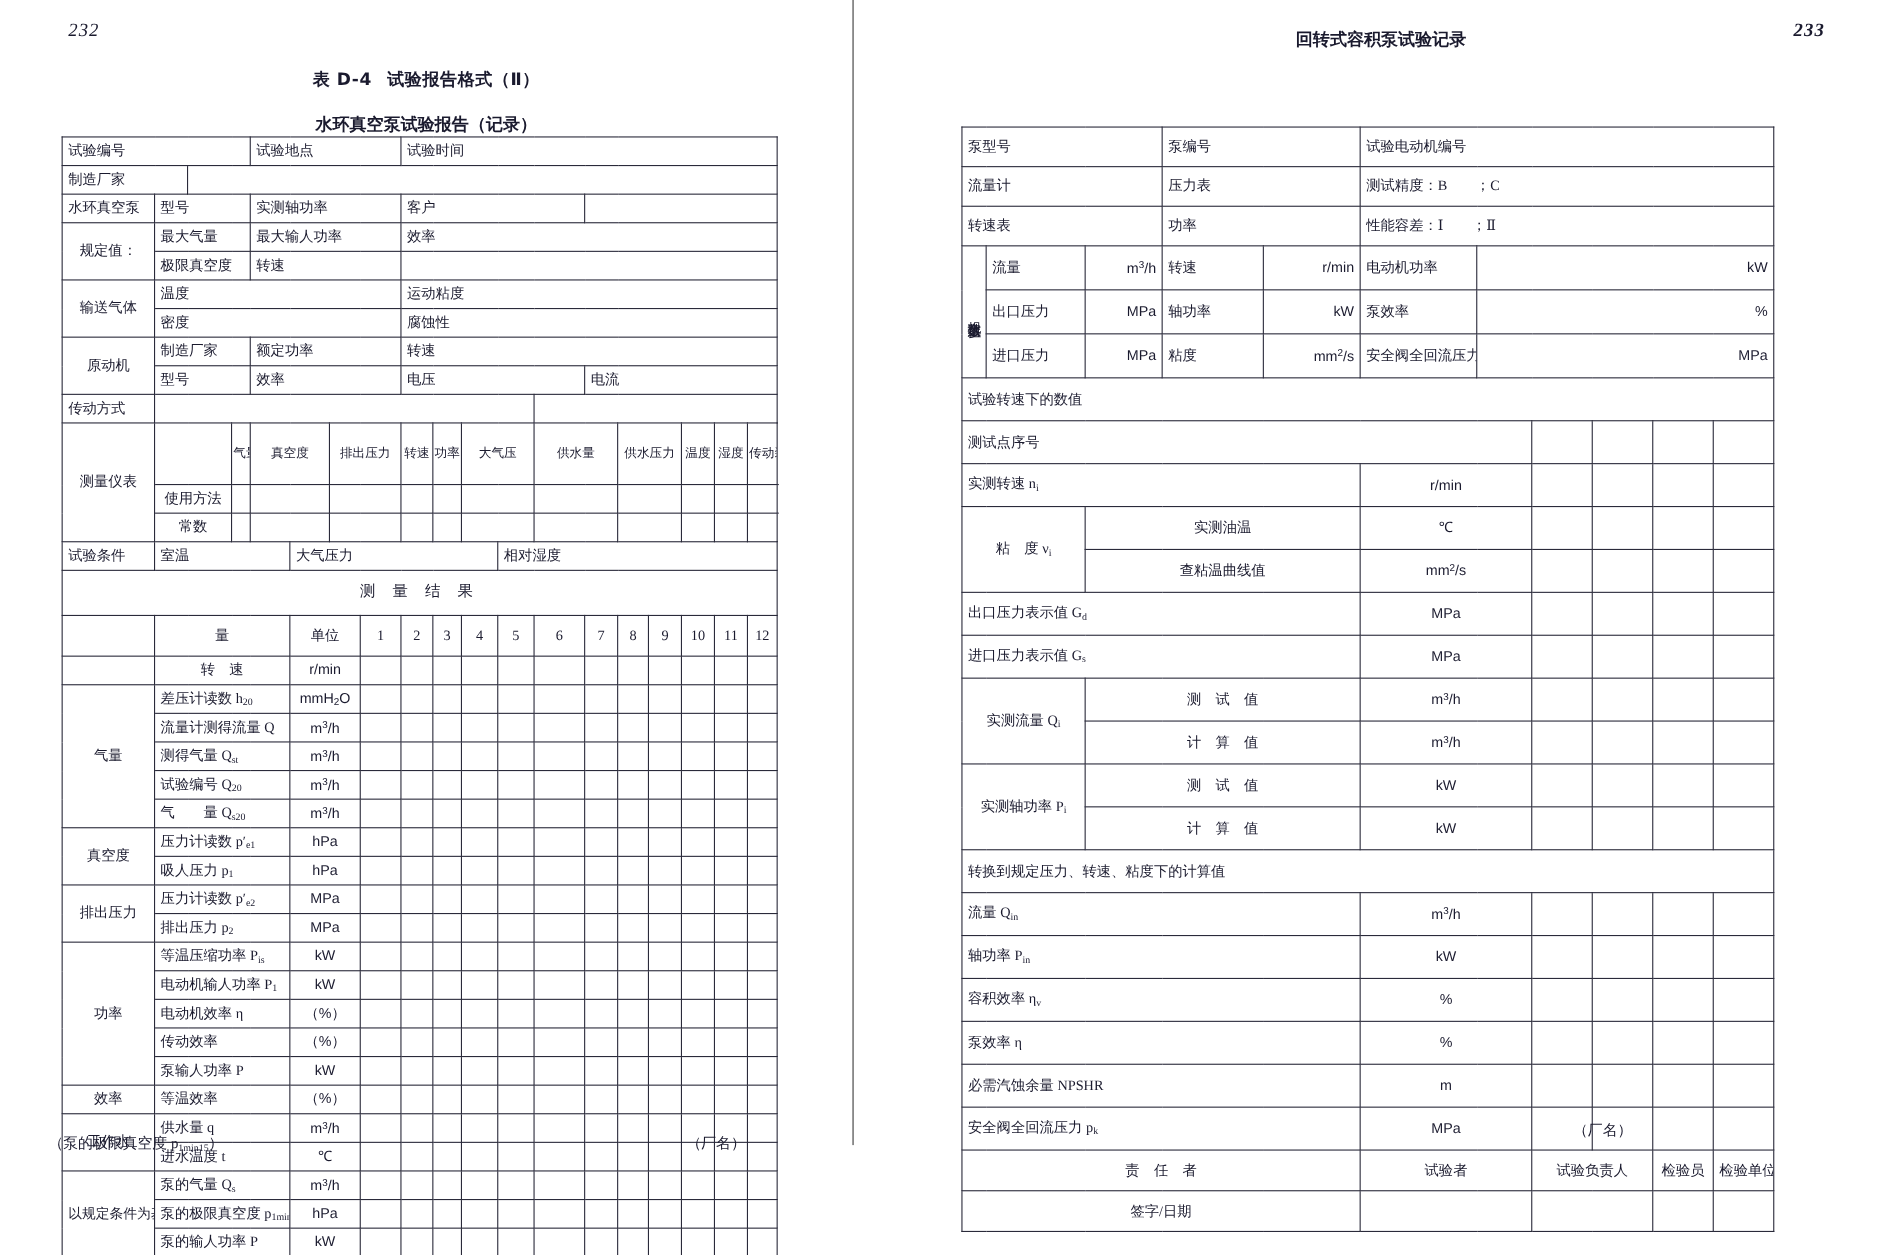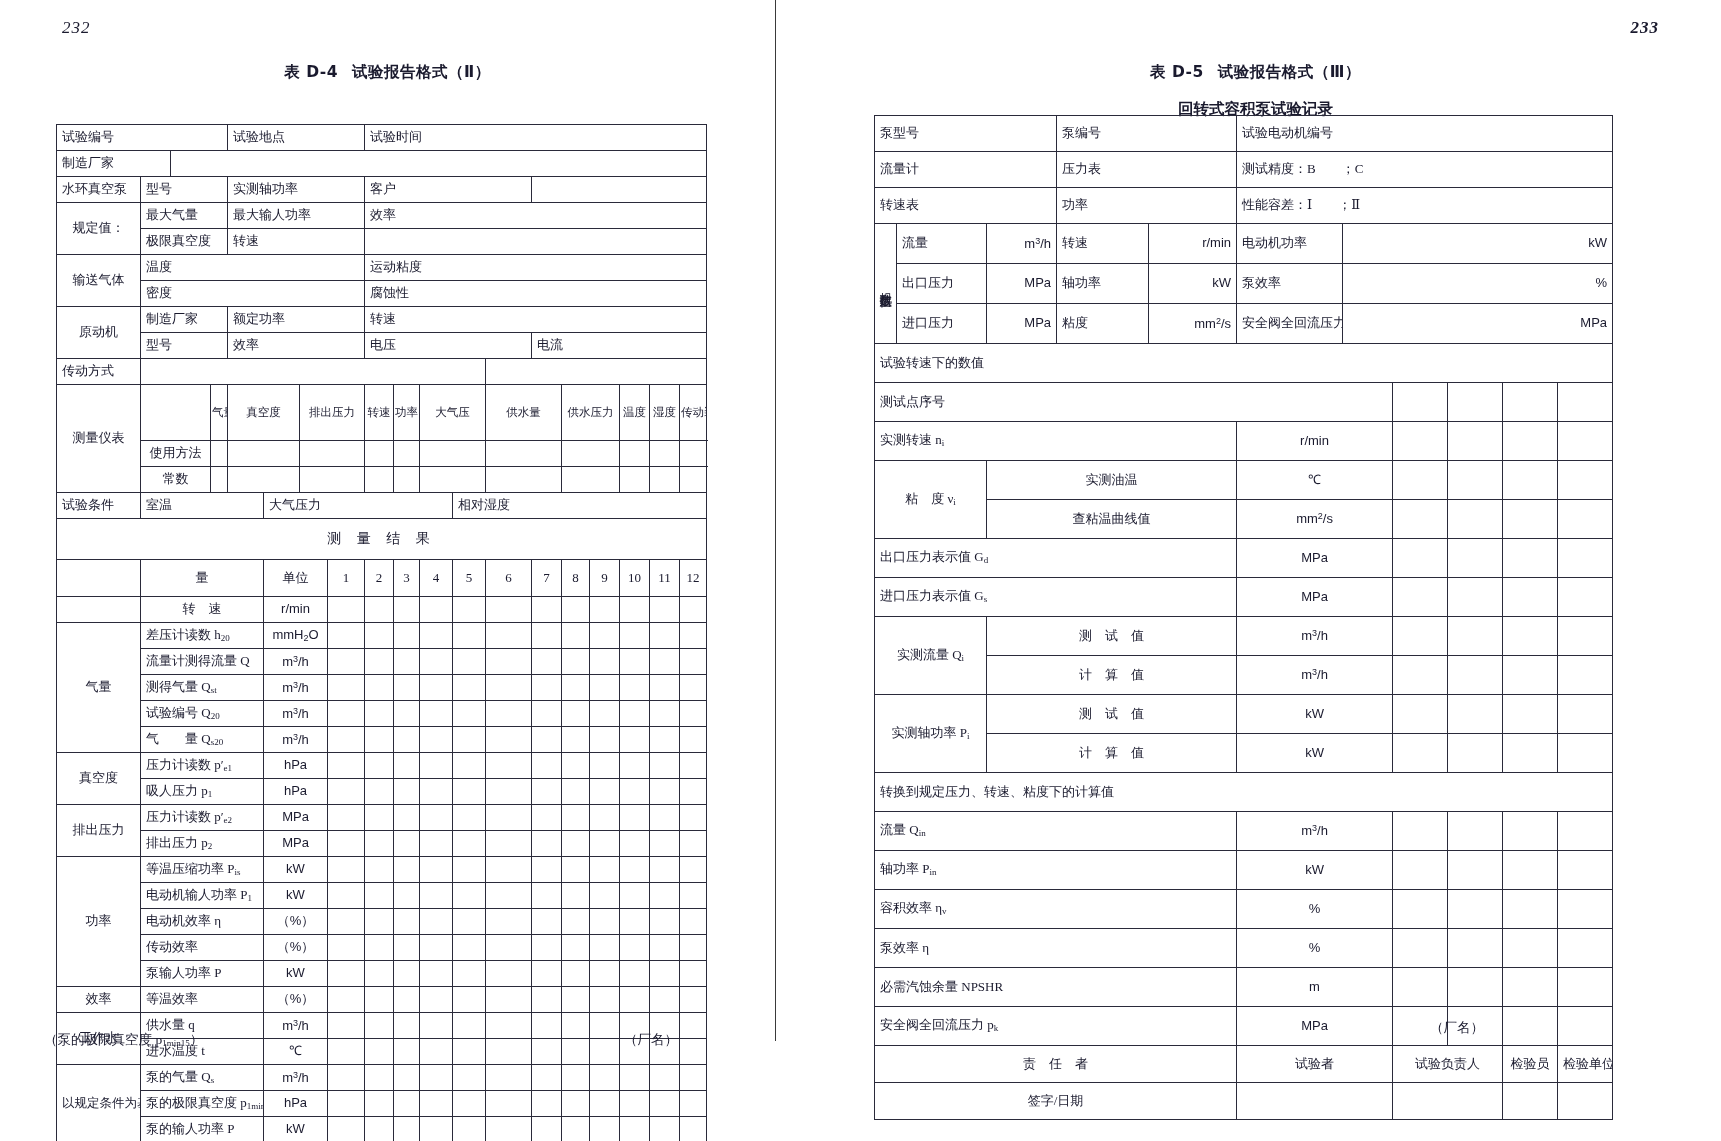--- a/index.html
+++ b/index.html
@@ -73,20 +73,21 @@
 
 <div class="gutter"></div>
 
 <div class="page page-left">
 
   <div class="folio folio-l">232</div>
 
   <div class="ttl" style="margin-top:52px;">
     <span>表 D-4</span><span class="sp"></span><span>试验报告格式（Ⅱ）</span>
   </div>
+  <div class="sub" style="margin-top:20px;">水环真空泵试验报告（记录）</div>
 
   <table class="grid" style="position:absolute;left:56px;top:114px;width:650px;">
     <colgroup>
       <col style="width:84px">
         <col style="width:30px">
         <col style="width:40px">
         <col style="width:17px">
       <col style="width:36px">
         <col style="width:36px">
         <col style="width:28px">
@@ -608,23 +609,20 @@
   <div class="footrow foot" style="position:absolute;left:0;top:1012px;width:700px;">
     <span class="fl"><span>（泵的极限真空度 p</span><sub>1min15</sub><span>）</span></span>
     <span class="fr">（厂名）</span>
   </div>
 </div>
 
 <div class="page page-right">
 
   <div class="folio folio-r">233</div>
 
-  <div class="ttl" style="margin-top:52px;">
-    <span>表 D-5</span><span class="sp"></span><span>试验报告格式（Ⅲ）</span>
-  </div>
   <div class="sub" style="margin-top:16px;">回转式容积泵试验记录</div>
 
   <table class="grid" style="position:absolute;left:84px;top:105px;width:628px;">
     <colgroup>
       <col style="width:22px">
         <col style="width:90px">
         <col style="width:70px">
       <col style="width:92px">
         <col style="width:88px">
       <col style="width:106px">

